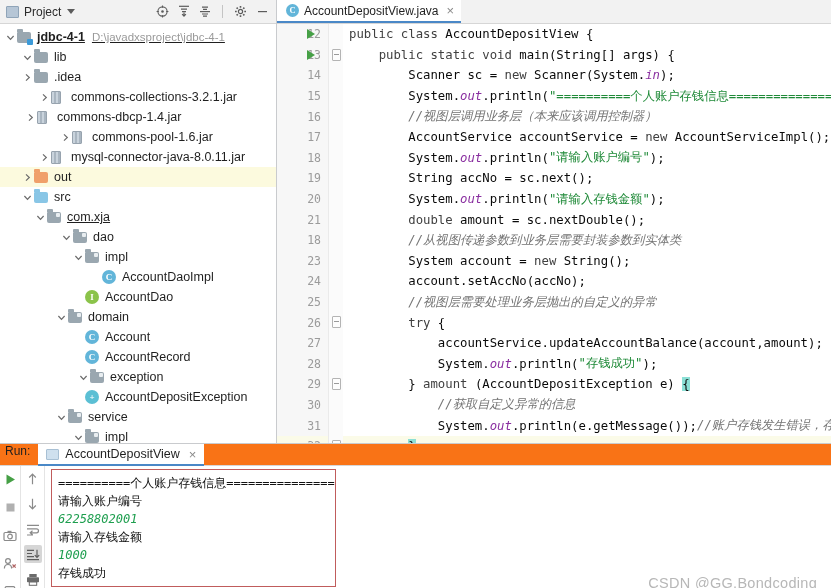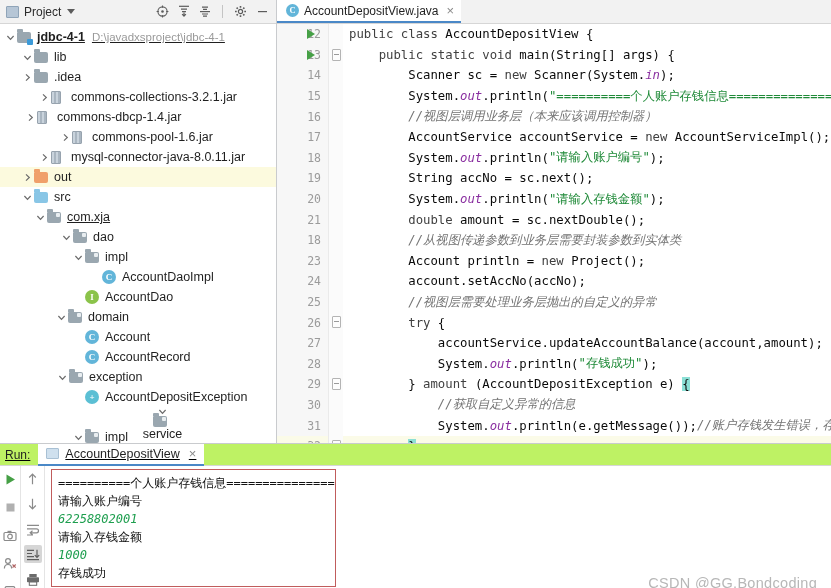--- a/index.html
+++ b/index.html
@@ -245,25 +245,24 @@
     width: 831px;
     height: 145px;
     background: #ffffff;
     display: flex;
     flex-direction: column;
     border-top: 1px solid #c9cbce;
     position: relative;
   }
   .run-tabbar {
     height: 22px; min-height: 22px;
-    background: #bef264;
-    display: flex; align-items: center;
+    background: #f97316;
+    display: flex; align-items: flex-start;
     border-bottom: 1px solid #d6d6d6;
     padding-left: 3px;
-    text-decoration: underline;
   }
   .run-label {
     font-size: 12px; color: #1f1f1f; padding: 0 8px 0 2px;
   }
   .run-tab {
     display: flex; align-items: center; gap: 6px;
     height: 22px; padding: 0 8px;
     font-size: 12.5px; color: #1f1f1f;
     background: #ffffff;
     border-bottom: 2px solid #4a88c7;
@@ -538,39 +537,39 @@
             </span>
             <span class="label-main">Account</span>
           </div>
           <div class="tree-row" style="padding-left: 72px;">
             <span class="arrow"></span>
             <span class="node-ico">
               <span class="circ c">C</span>
             </span>
             <span class="label-main">AccountRecord</span>
           </div>
-          <div class="tree-row" style="padding-left: 56px;">
+          <div class="tree-row" style="padding-left: 77px;">
             <span class="arrow">
               <svg width="9" height="9" viewBox="0 0 9 9">
                 <path d="M1.4 3 4.5 6.3 7.6 3" fill="none" stroke="#6b6b6b" stroke-width="1.2"></path>
               </svg>
             </span>
             <span class="node-ico">
               <span class="folder pkg"></span>
             </span>
             <span class="label-main">exception</span>
           </div>
           <div class="tree-row" style="padding-left: 72px;">
             <span class="arrow"></span>
             <span class="node-ico">
               <span class="circ e">+</span>
             </span>
             <span class="label-main">AccountDepositException</span>
           </div>
-          <div class="tree-row" style="padding-left: 55px; flex-direction: column;">
+          <div class="tree-row" style="padding-left: 55px;">
             <span class="arrow">
               <svg width="9" height="9" viewBox="0 0 9 9">
                 <path d="M1.4 3 4.5 6.3 7.6 3" fill="none" stroke="#6b6b6b" stroke-width="1.2"></path>
               </svg>
             </span>
             <span class="node-ico">
               <span class="folder pkg"></span>
             </span>
             <span class="label-main">service</span>
           </div>
@@ -700,21 +699,21 @@
             <div class="ln"><span>    </span><span class="kw">public </span><span class="kw">static </span><span class="kw">void </span><span class="pl">main(String[] args) {</span></div>
             <div class="ln"><span>        </span><span class="pl">Scanner sc = </span><span class="kw">new </span><span class="pl">Scanner(System.</span><span class="fld">in</span><span class="pl">);</span></div>
             <div class="ln"><span>        </span><span class="pl">System.</span><span class="fld">out</span><span class="pl">.println(</span><span class="str">"==========个人账户存钱信息=================="</span></div>
             <div class="ln"><span>        </span><span class="cmt">//视图层调用业务层（本来应该调用控制器）</span></div>
             <div class="ln"><span>        </span><span class="pl">AccountService accountService = </span><span class="kw">new </span><span class="pl">AccountServiceImpl();</span></div>
             <div class="ln"><span>        </span><span class="pl">System.</span><span class="fld">out</span><span class="pl">.println(</span><span class="str">"请输入账户编号"</span><span class="pl">);</span></div>
             <div class="ln"><span>        </span><span class="pl">String accNo = sc.next();</span></div>
             <div class="ln"><span>        </span><span class="pl">System.</span><span class="fld">out</span><span class="pl">.println(</span><span class="str">"请输入存钱金额"</span><span class="pl">);</span></div>
             <div class="ln"><span>        </span><span class="kw">double </span><span class="pl">amount = sc.nextDouble();</span></div>
             <div class="ln"><span>        </span><span class="cmt">//从视图传递参数到业务层需要封装参数到实体类</span></div>
-            <div class="ln"><span>        </span><span class="pl">Account println = </span><span class="kw">new </span><span class="pl">Project();</span></div>
+            <div class="ln"><span>        </span><span class="pl">System account = </span><span class="kw">new </span><span class="pl">String();</span></div>
             <div class="ln"><span>        </span><span class="pl">account.setAccNo(accNo);</span></div>
             <div class="ln"><span>        </span><span class="cmt">//视图层需要处理业务层抛出的自定义的异常</span></div>
             <div class="ln"><span>        </span><span class="kw">try </span><span class="pl">{</span></div>
             <div class="ln"><span>            </span><span class="pl">accountService.updateAccountBalance(account,amount);</span></div>
             <div class="ln"><span>            </span><span class="pl">System.</span><span class="fld">out</span><span class="pl">.println(</span><span class="str">"存钱成功"</span><span class="pl">);</span></div>
             <div class="ln"><span>        </span><span class="pl">} </span><span class="kw">amount </span><span class="pl">(AccountDepositException e) </span><span class="pl brace-hl">{</span></div>
             <div class="ln"><span>            </span><span class="cmt">//获取自定义异常的信息</span></div>
             <div class="ln"><span>            </span><span class="pl">System.</span><span class="fld">out</span><span class="pl">.println(e.getMessage());</span><span class="cmt">//账户存钱发生错误，存钱失败</span></div>
             <div class="ln rowhl"><span>        </span><span class="pl brace-hl">}</span></div>
           </div>

